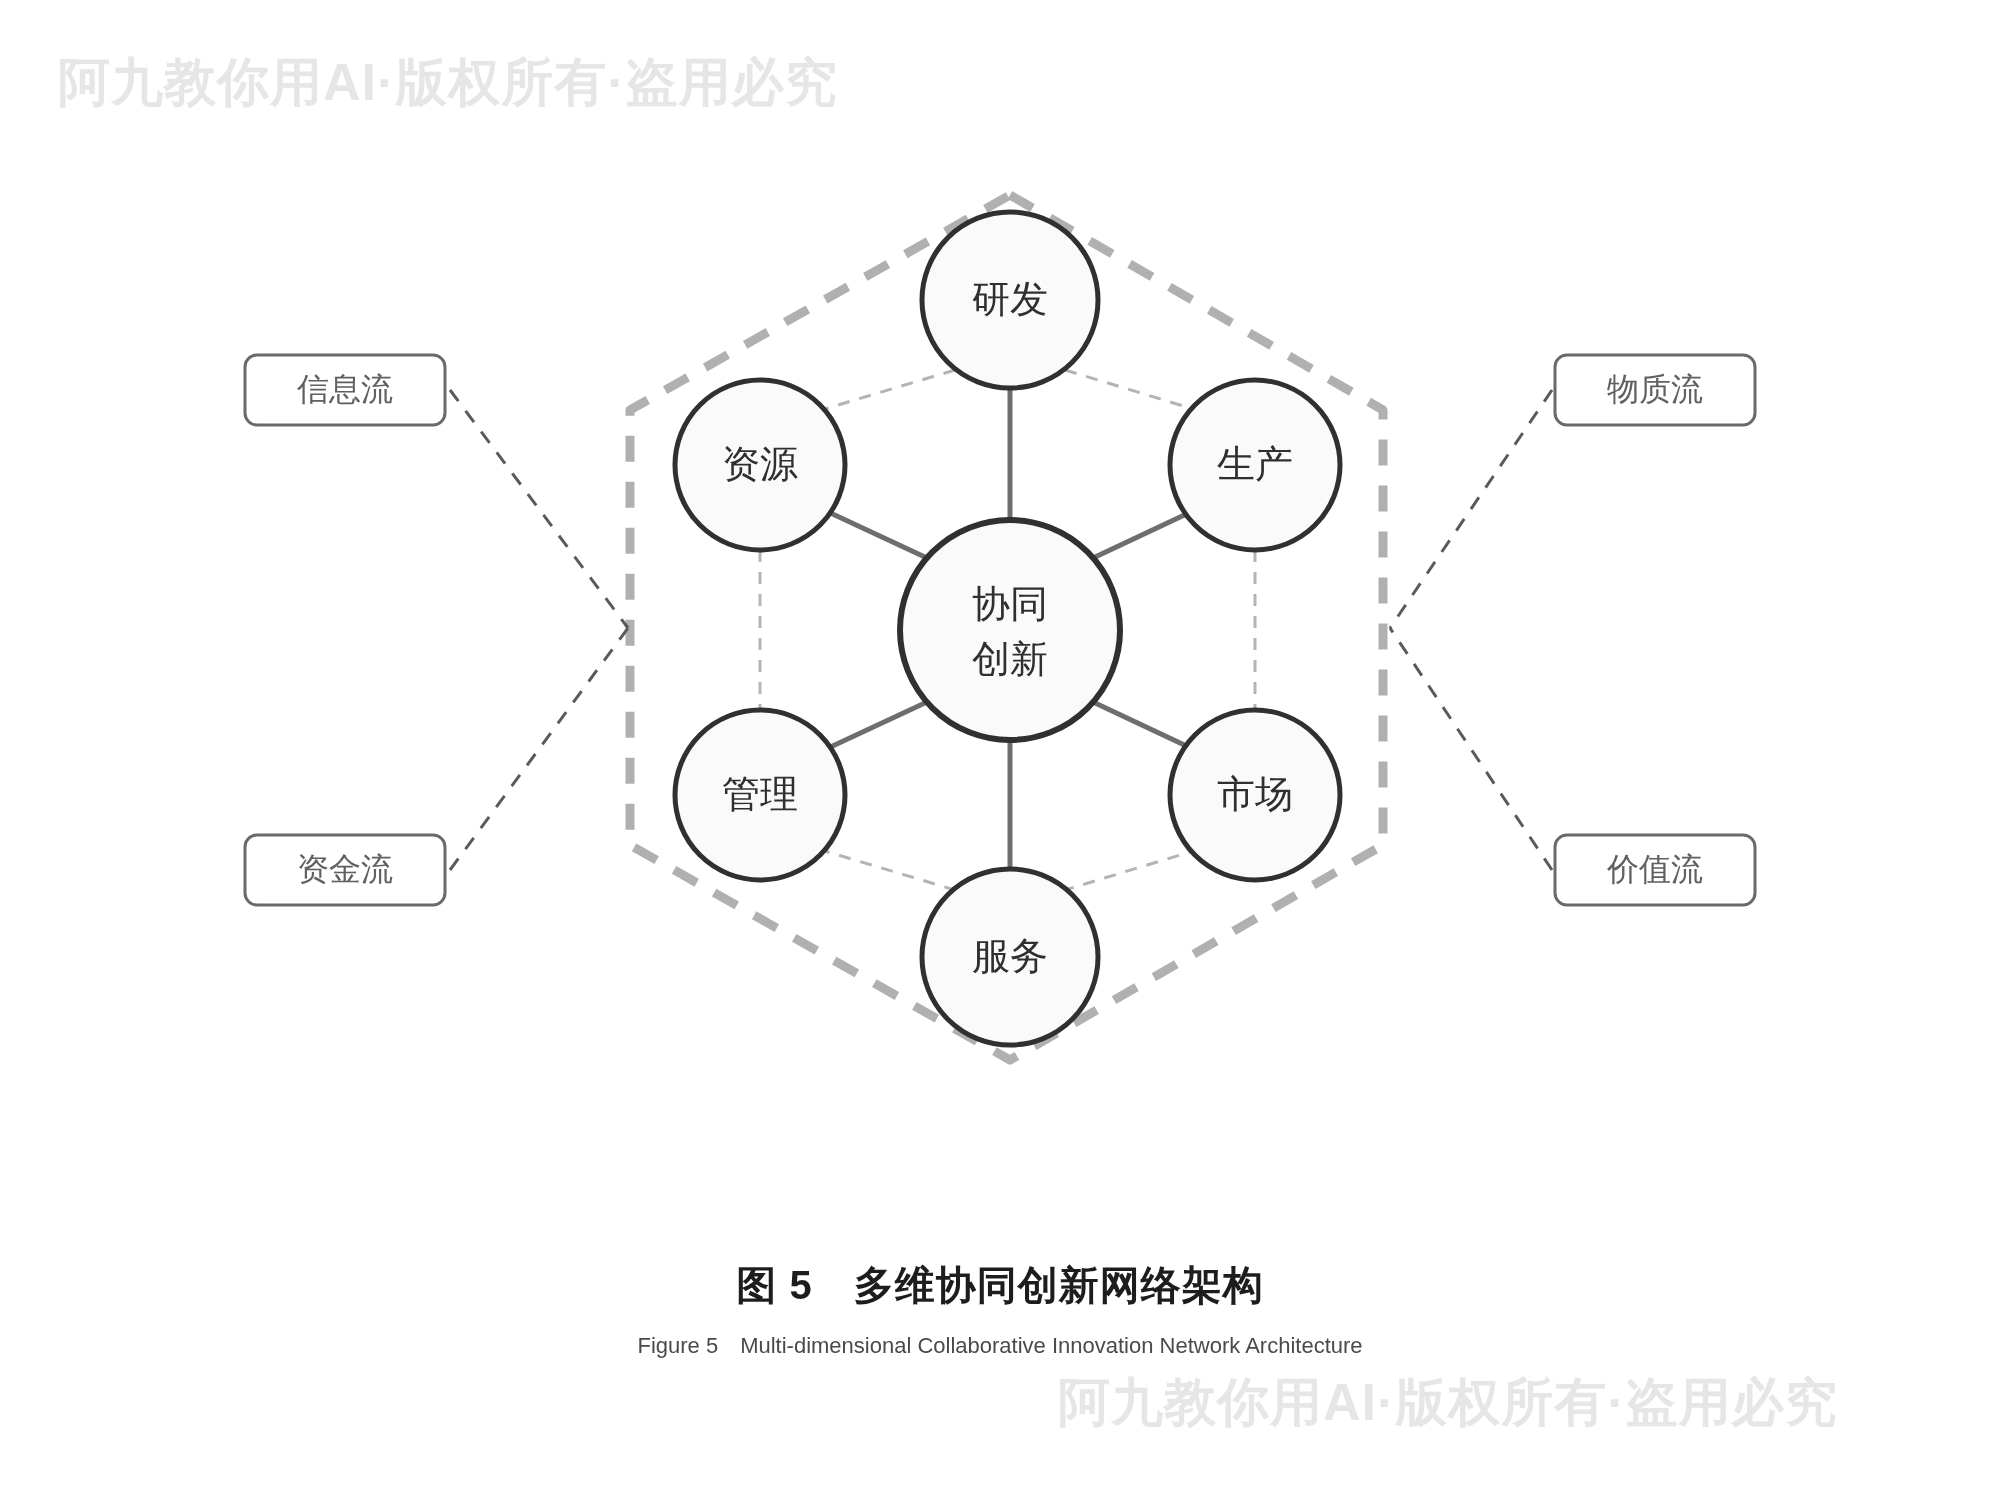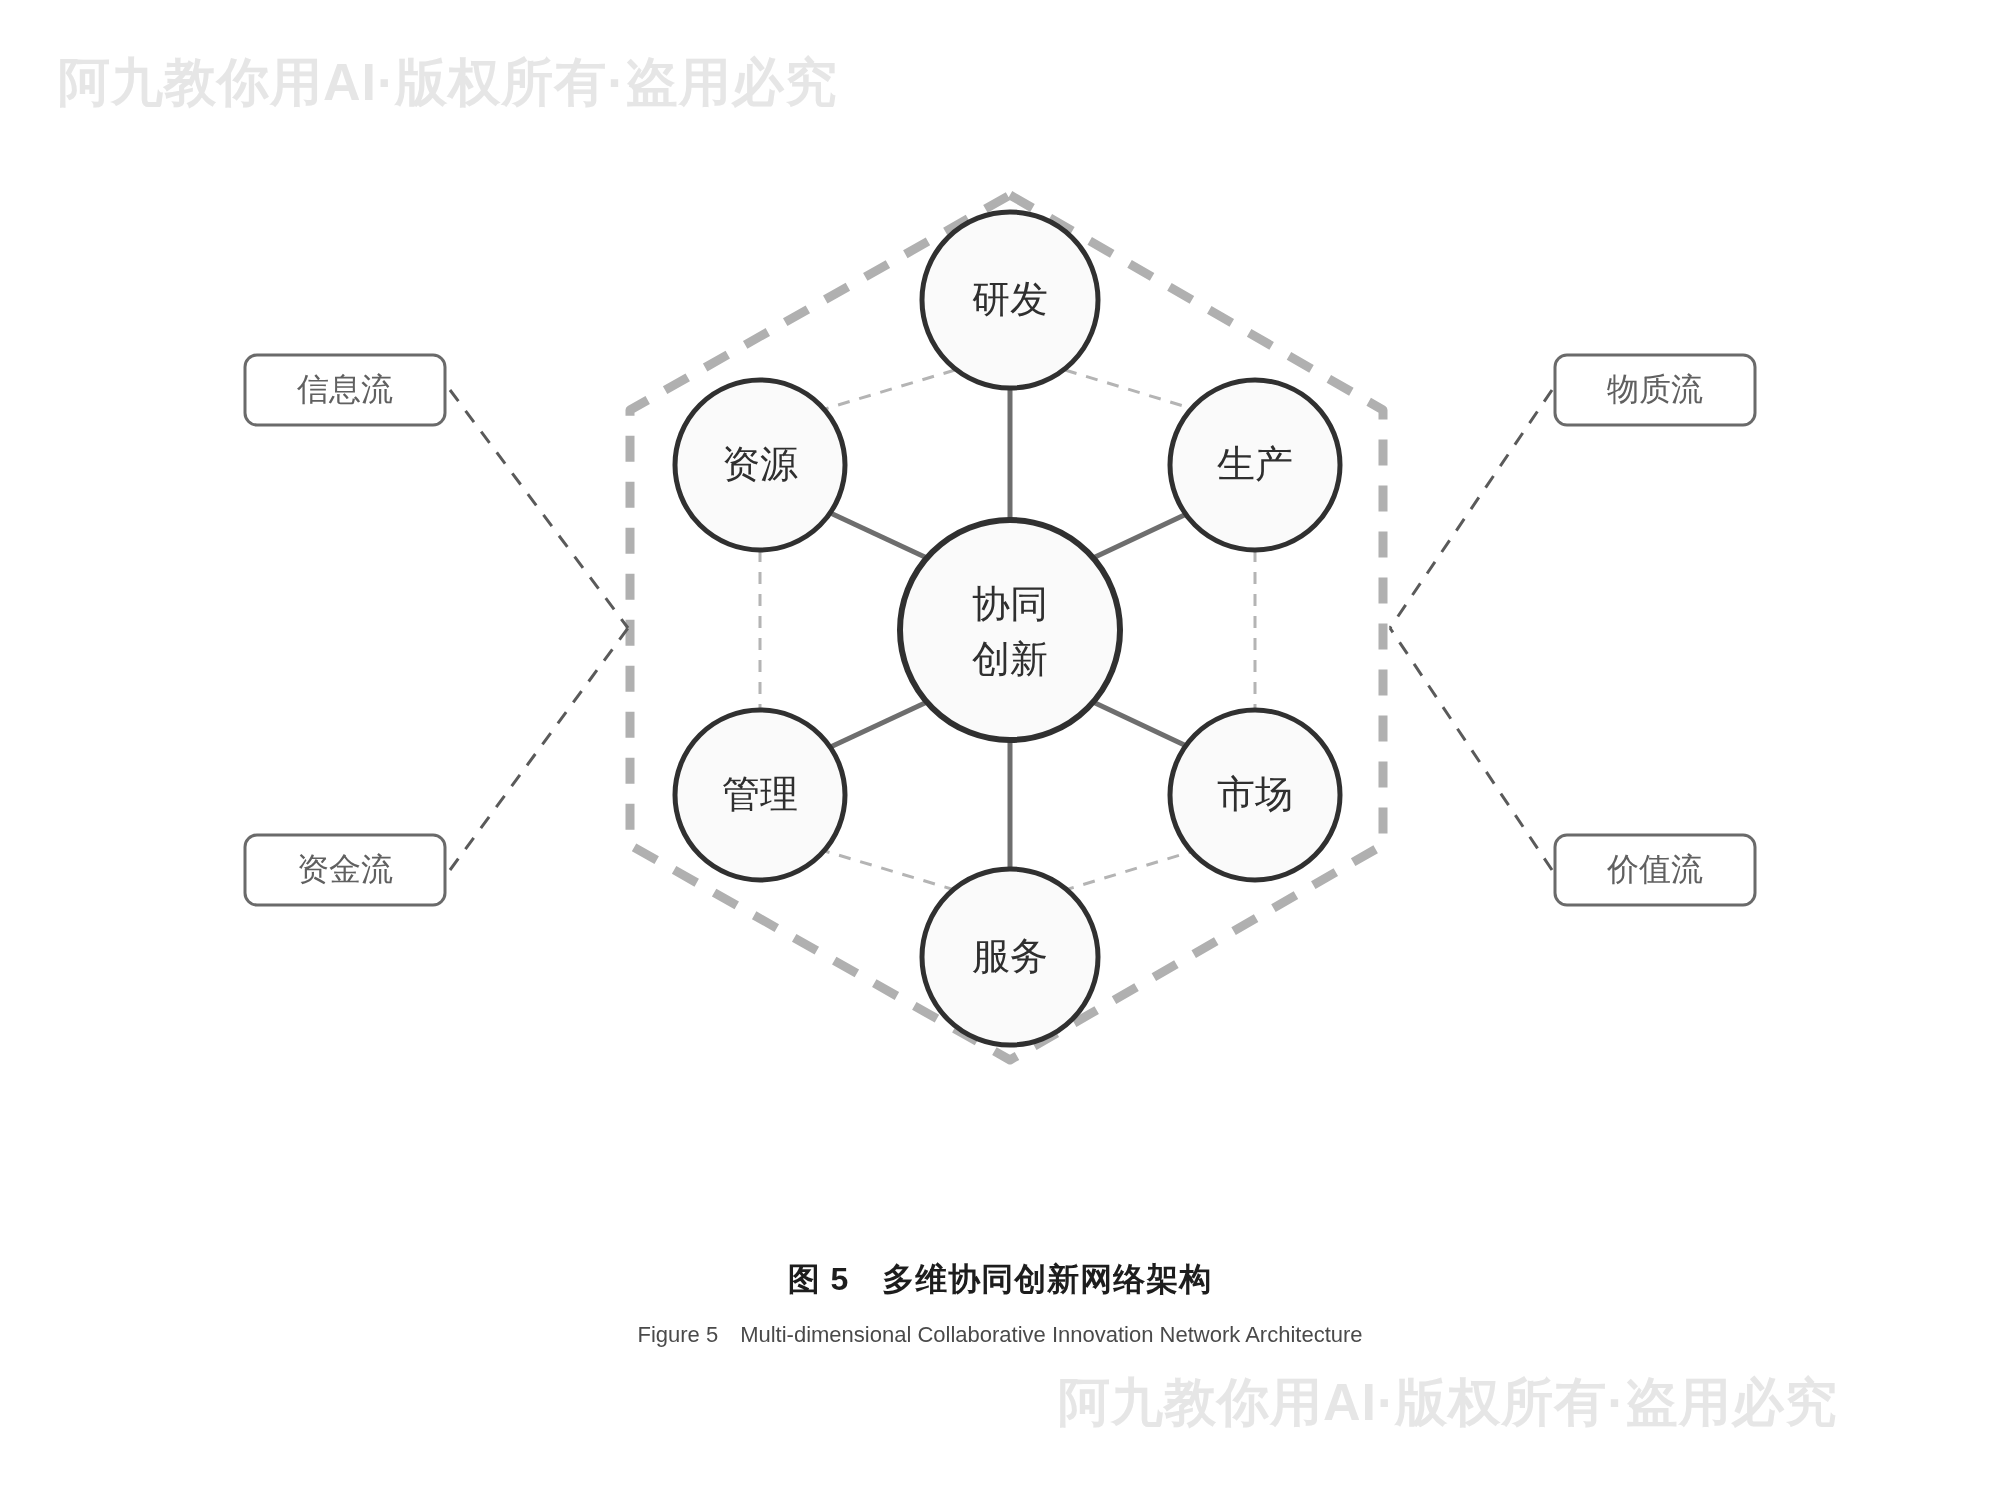--- a/index.html
+++ b/index.html
@@ -103,21 +103,21 @@
   }
 
   .caption-block {
     position: absolute;
     left: 0;
     top: 1258px;
     width: 2000px;
     text-align: center;
   }
   #caption-cn {
-    font-size: 32px;
+    font-size: 40px;
     font-weight: 700;
     color: #1d1d1d;
     letter-spacing: 1px;
     margin: 0 0 18px 0;
     font-family: "Liberation Sans", "DejaVu Sans", sans-serif;
   }
   #caption-en {
     font-size: 22px;
     color: #4a4a4a;
     margin: 0;

